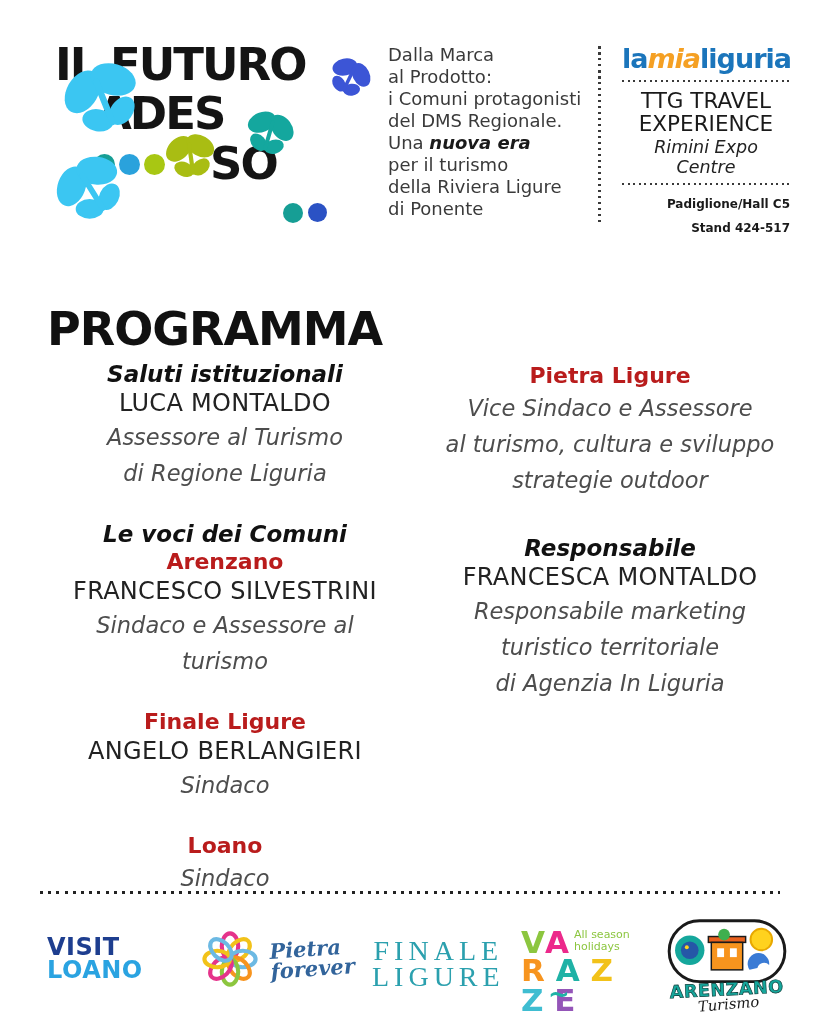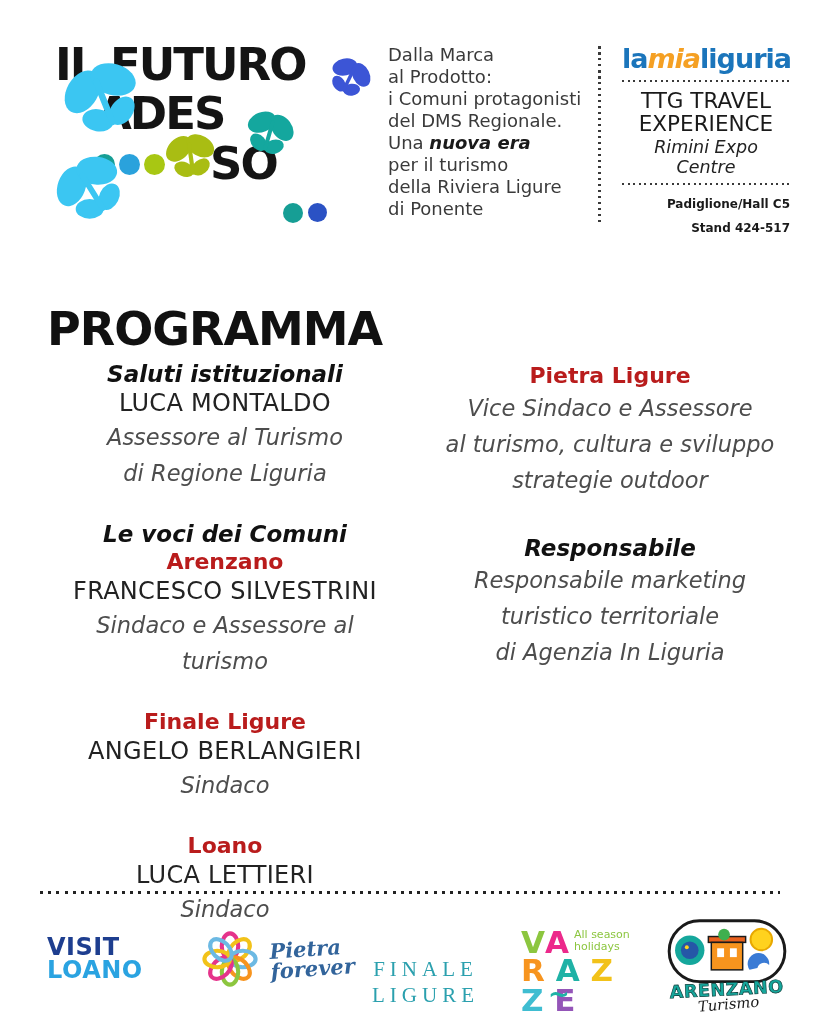--- a/index.html
+++ b/index.html
@@ -50,21 +50,21 @@
   .footer-rule{position:absolute;left:40px;top:891px;width:740px;height:3px;
     background:repeating-linear-gradient(to right,#222 0 3px,transparent 3px 8.2px);}
   .flogo{position:absolute;}
   .visit{left:47px;top:936px;font-weight:900;font-size:24px;line-height:23px;letter-spacing:0.5px;}
   .visit .v1{color:#1e3e8f;}
   .visit .v2{color:#2aa3e1;}
   .pietra{left:198px;top:927px;display:flex;align-items:center;gap:8px;}
   .pietra-txt{font-family:"DejaVu Serif","Liberation Serif",serif;font-style:italic;
     color:#32649b;font-size:21px;line-height:20px;font-weight:700;transform:rotate(-4deg);}
   .finale{left:372px;top:938px;font-family:"Liberation Serif","DejaVu Serif",serif;
-    color:#2ba0ae;font-size:21px;line-height:26px;letter-spacing:5px;text-align:center;margin-top:18px;}
+    color:#2ba0ae;font-size:28px;line-height:26px;letter-spacing:5px;text-align:center;}
   .varazze{left:521px;top:927px;width:120px;font-weight:900;}
   .vz-row1{display:flex;align-items:flex-start;}
   .vz-big{font-size:31px;line-height:30px;}
   .vz-tag{font-size:11px;line-height:12px;font-weight:400;color:#8cc63f;margin-left:5px;margin-top:2px;white-space:pre-line;}
   .vz-row2{font-size:31px;line-height:30px;position:relative;margin-top:-2px;}
   .vz-tilde{position:absolute;left:27px;top:24px;color:#1fb2a6;font-size:26px;font-weight:900;}
   .c-green{color:#8cc63f;} .c-magenta{color:#ec298b;} .c-orange{color:#f7941e;}
   .c-teal{color:#1fb2a6;} .c-yellow{color:#f2c219;} .c-cyan{color:#3fbdd1;} .c-purple{color:#9455b8;}
   .arenzano{left:663px;top:913px;}
   svg{display:block;}
@@ -151,34 +151,34 @@
       <div class="name">FRANCESCO SILVESTRINI</div>
       <div class="role">Sindaco e Assessore al turismo</div>
     </div>
     <div class="entry">
       <div class="city">Finale Ligure</div>
       <div class="name">ANGELO BERLANGIERI</div>
       <div class="role">Sindaco</div>
     </div>
     <div class="entry">
       <div class="city">Loano</div>
-      <div class="name">LUCA LETTIERI</div>
       <div class="role">Sindaco</div>
     </div>
   </div>
 
   <div class="col col-right">
     <div class="entry">
       <div class="city">Pietra Ligure</div>
       <div class="role">Vice Sindaco e Assessore
 al turismo, cultura e sviluppo
 strategie outdoor</div>
     </div>
     <div class="entry" style="margin-top:36px">
       <div class="sec">Responsabile</div>
+      <div class="name">FRANCESCA MONTALDO</div>
       <div class="role">Responsabile marketing
 turistico territoriale
 di Agenzia In Liguria</div>
     </div>
   </div>
 
   <div class="footer-rule"></div>
 
   <div class="flogo visit">
     <div class="v1">VISIT</div>

